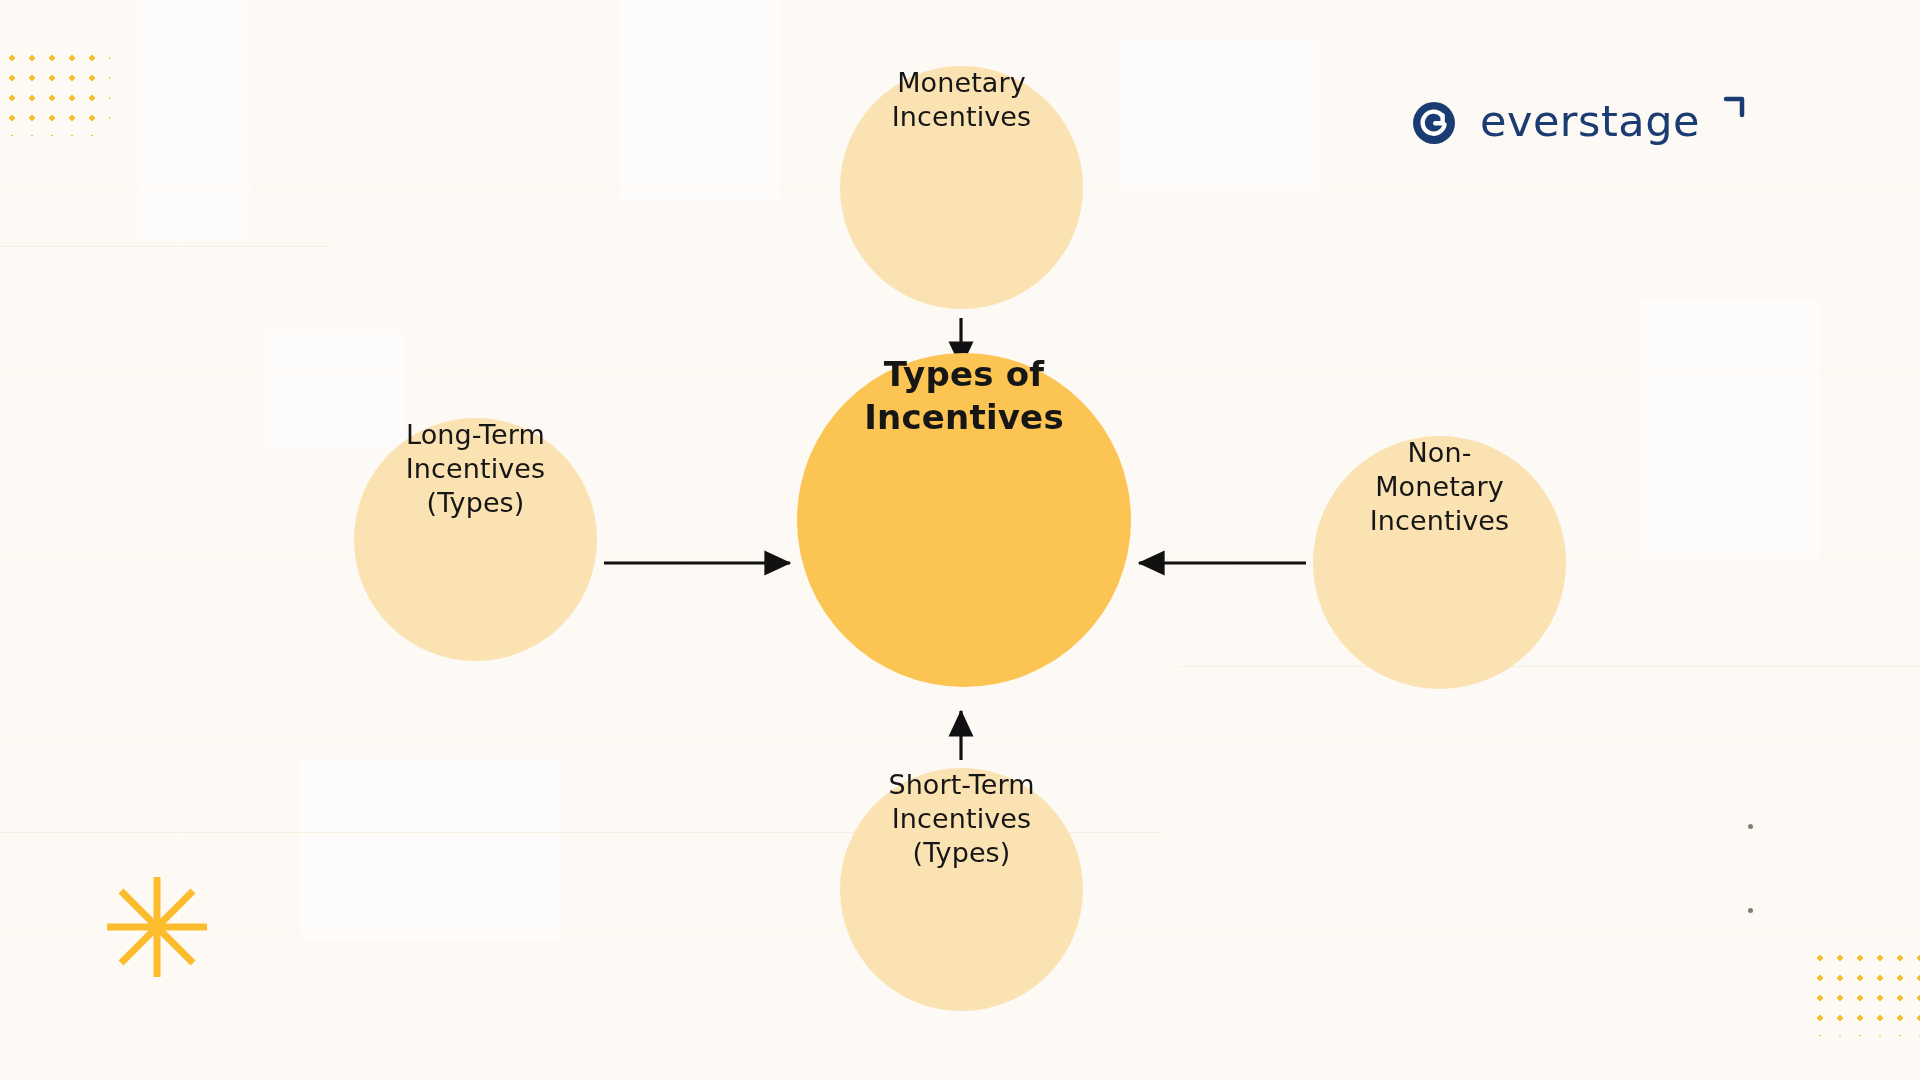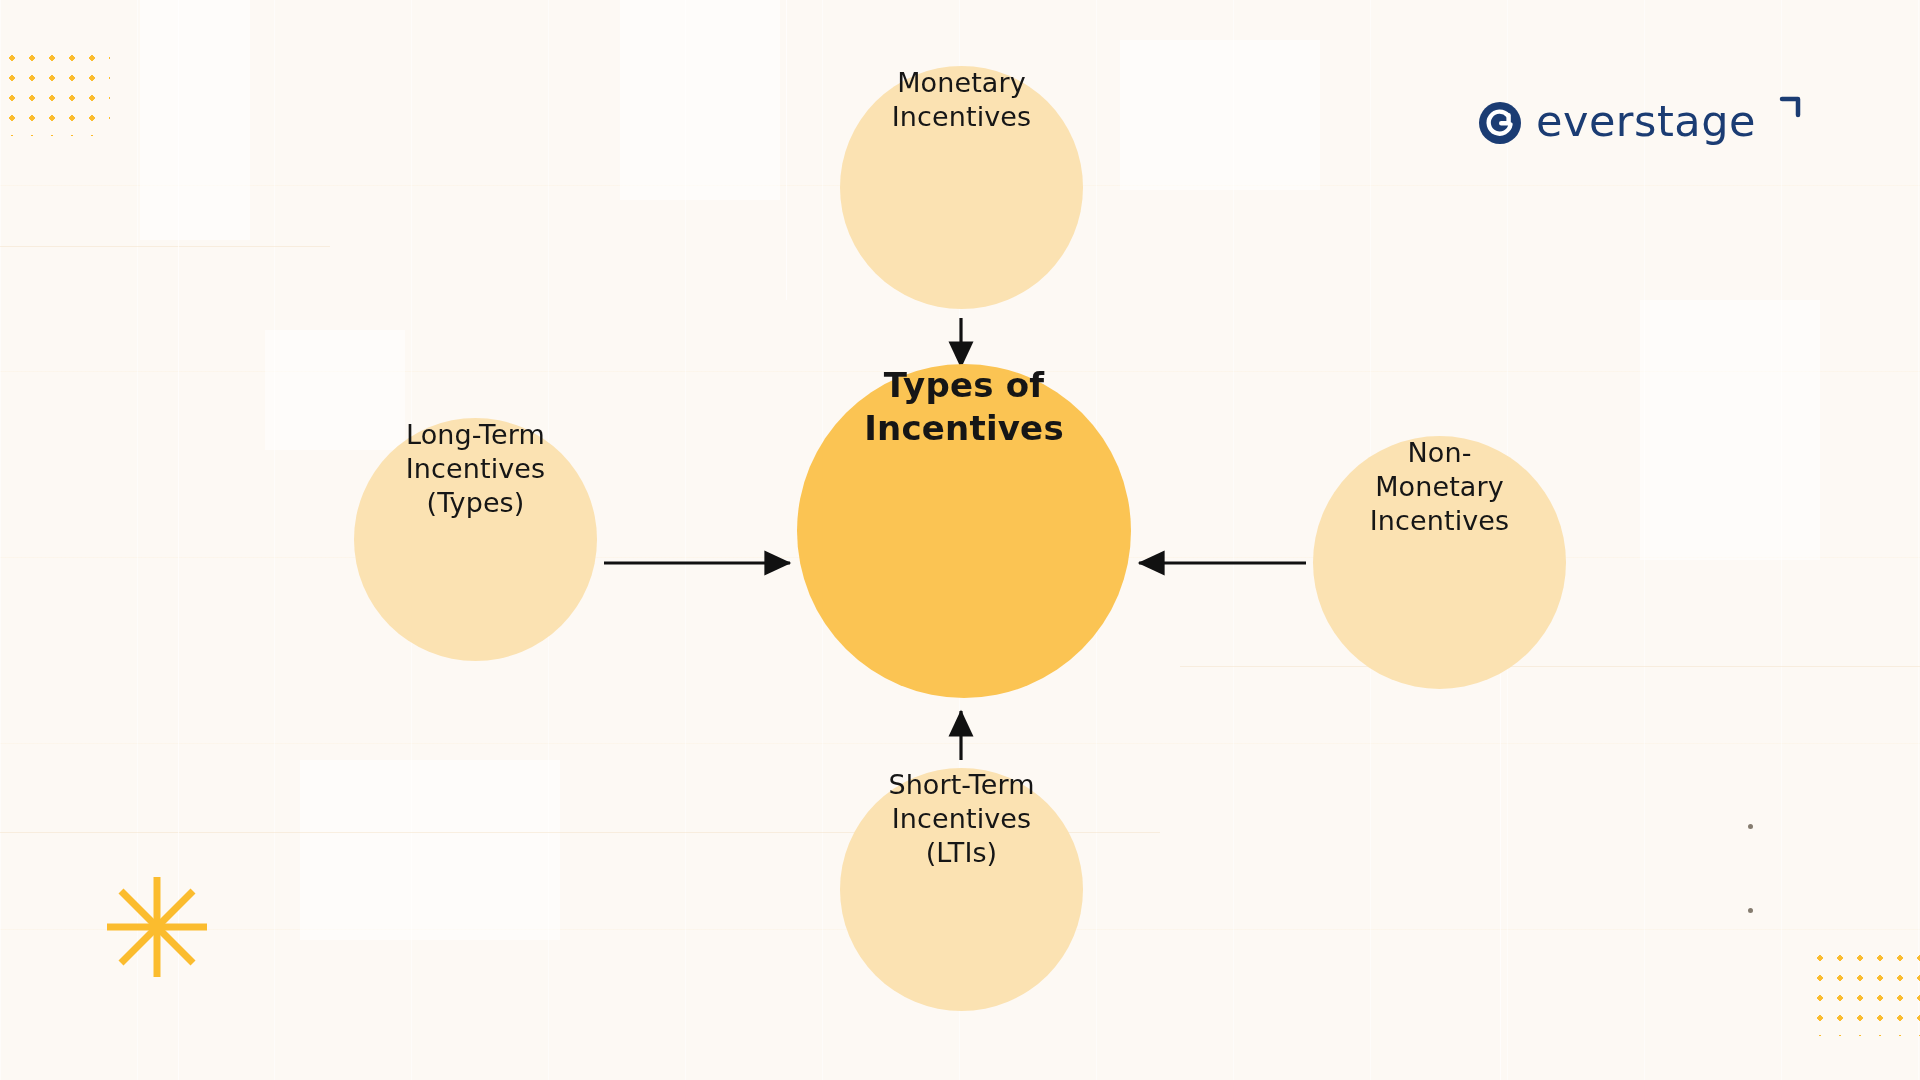--- a/index.html
+++ b/index.html
@@ -91,25 +91,25 @@
     background: #5C5243;
     opacity: .75;
     pointer-events: none;
   }
   #stray-dot-1 { left: 1748px; top: 824px; }
   #stray-dot-2 { left: 1748px; top: 908px; }
 
   
   #logo {
     position: absolute;
-    left: 1478px;
+    left: 1412px;
     top: 95px;
     display: flex;
     align-items: center;
-    gap: 14px;
+    gap: 24px;
     height: 56px;
   }
   #logo-mark { display: block; }
   #logo-wordmark {
     display: block;
   }
 
   
   #diagram {
     position: absolute;
@@ -138,21 +138,21 @@
     font-weight: 400;
     letter-spacing: .1px;
   }
   .node-center {
     background: #FBC453;
     font-size: 34px;
     font-weight: 700;
     letter-spacing: .2px;
   }
 
-  #node-center   { left: 797px; top: 364px; width: 334px; height: 334px; }
+  #node-center   { left: 797px; top: 353px; width: 334px; height: 334px; }
   #node-top      { left: 840px; top: 66px;  width: 243px; height: 243px; }
   #node-bottom   { left: 840px; top: 768px; width: 243px; height: 243px; }
   #node-left     { left: 354px; top: 418px; width: 243px; height: 243px; }
   #node-right    { left: 1313px;top: 436px; width: 253px; height: 253px; }
 
   .node-label {
     display: block;
     white-space: pre-line;
     padding: 0 12px;
   }
@@ -239,17 +239,17 @@
 
     <div class="node node-branch" id="node-right">
       <span class="node-label">Non-
 Monetary
 Incentives</span>
     </div>
 
     <div class="node node-branch" id="node-bottom">
       <span class="node-label">Short-Term
 Incentives
-(LTIs)</span>
+(Types)</span>
     </div>
 
   </div>
 </div>
 
 </body></html>

